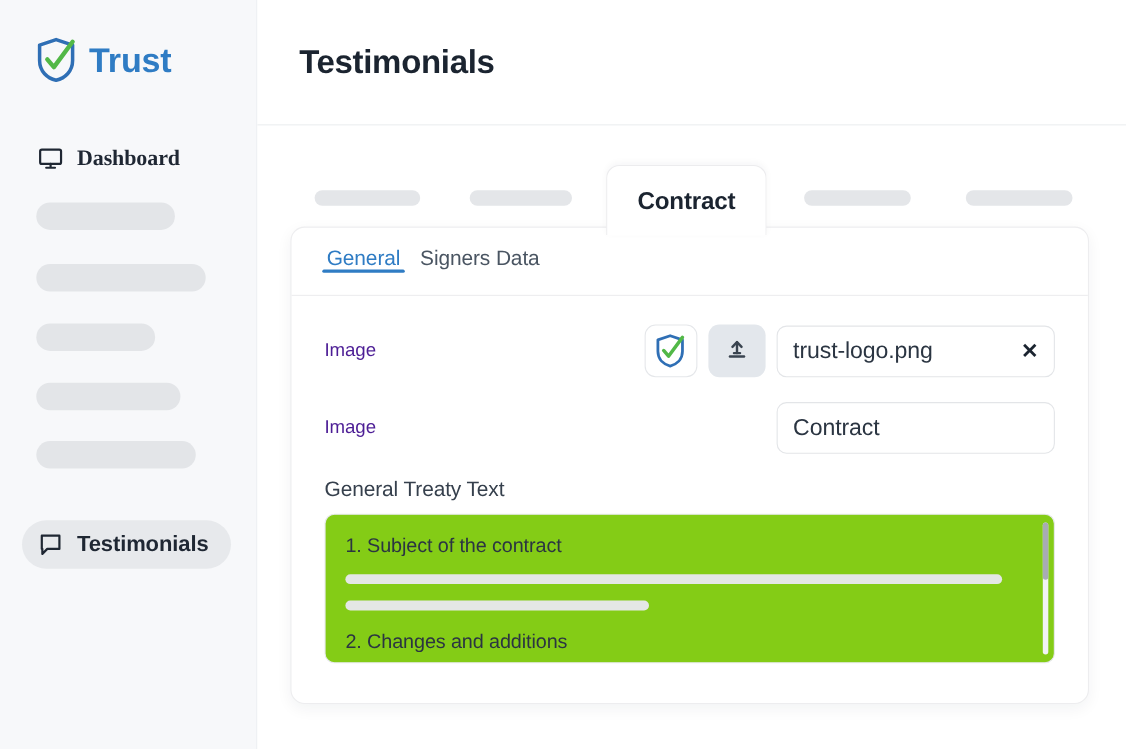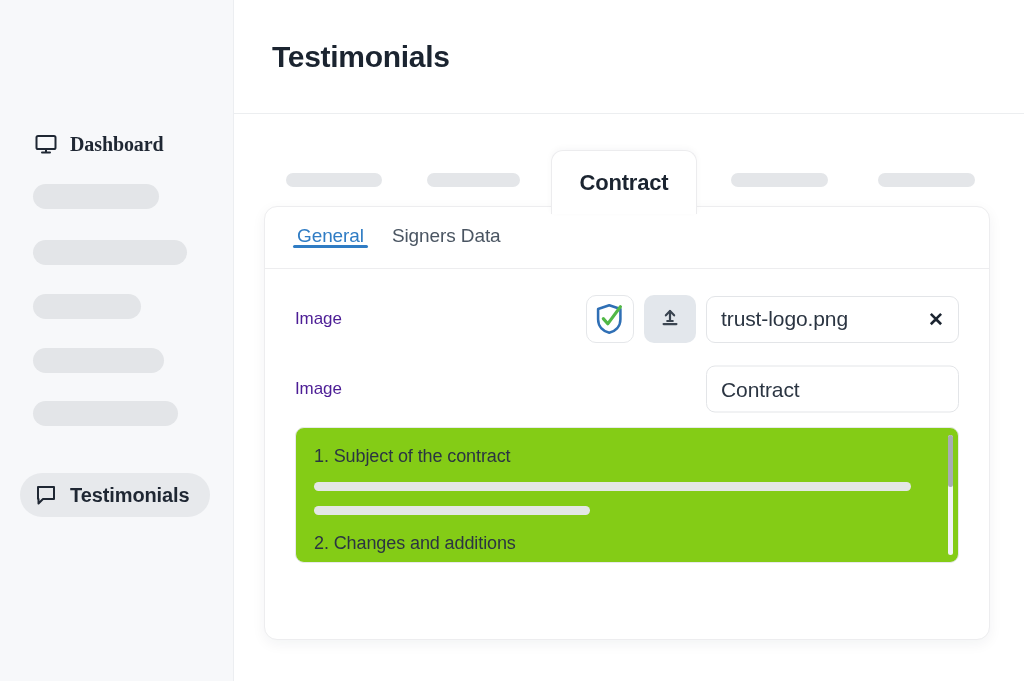--- a/index.html
+++ b/index.html
@@ -90,21 +90,21 @@
     background: #ffffff;
     border: 1px solid #ededef;
     border-radius: 13px;
     box-shadow: 0 4px 14px rgba(20,30,50,0.055);
     z-index: 2;
   }
   .subtabs {
     position: relative; height: 62px;
     border-bottom: 1px solid #ededef;
     padding-left: 30px;
-    display: flex; align-items: flex-start; gap: 24px;
+    display: flex; align-items: flex-start; gap: 14px;
   }
   .subtab {
     position: relative; padding: 18px 2px 0 2px;
     font-size: 19px; letter-spacing: -0.1px;
   }
   .subtab.active { color: #2f7cc4; font-weight: 400; }
   .subtab.inactive { color: #4a5562; }
   .subtab.active::after {
     content: ""; position: absolute; left: -2px; right: -2px; bottom: -1px;
     height: 3px; background: #2f7cc4; border-radius: 2px;
@@ -180,20 +180,29 @@
     border-radius: 3px; background: #a8acb3;
   }
 </style>
 </head>
 <body>
 
 <div class="app">
 
   <aside class="sidebar">
 
+    <div class="brand">
+      <span>
+        <svg class="brand-mark" viewBox="0 0 40 43" xmlns="http://www.w3.org/2000/svg">
+          <path d="M4 8 L19 3 L34 8 V22 C34 32 27 38 19 40 C11 38 4 32 4 22 Z" fill="none" stroke="#2f6fb5" stroke-width="3.2" stroke-linejoin="round"></path>
+          <path d="M11 21 L17 28 L34 5" fill="none" stroke="#52b847" stroke-width="4" stroke-linecap="round" stroke-linejoin="round"></path>
+        </svg>
+      </span>
+      <span class="brand-name">Trust</span>
+    </div>
 
     <div class="nav-item nav-dashboard">
       <span>
         <svg class="nav-icon" viewBox="0 0 24 24" xmlns="http://www.w3.org/2000/svg">
           <rect x="2.5" y="4" width="19" height="13" rx="1.6" fill="none" stroke="#1f2733" stroke-width="2"></rect>
           <path d="M12 17 V20 M8 20.5 H16" stroke="#1f2733" stroke-width="2" stroke-linecap="round"></path>
         </svg>
       </span>
       <span class="nav-label">Dashboard</span>
     </div>
@@ -273,20 +282,21 @@
 
         <div class="form-row row-title">
           <span class="field-label">Image</span>
           <div class="row-controls">
             <div class="text-field">
               <span class="value">Contract</span>
             </div>
           </div>
         </div>
 
+        <div class="treaty-label">General Treaty Text</div>
 
         <div class="treaty-box">
           <div class="treaty-inner">
             <div class="treaty-line">1. Subject of the contract</div>
             <div class="treaty-ghost" style="width:597px"></div>
             <div class="treaty-ghost" style="width:276px"></div>
             <div class="treaty-line treaty-line-2">2. Changes and additions</div>
           </div>
           <div class="scroll-track"></div>
           <div class="scroll-thumb"></div>

